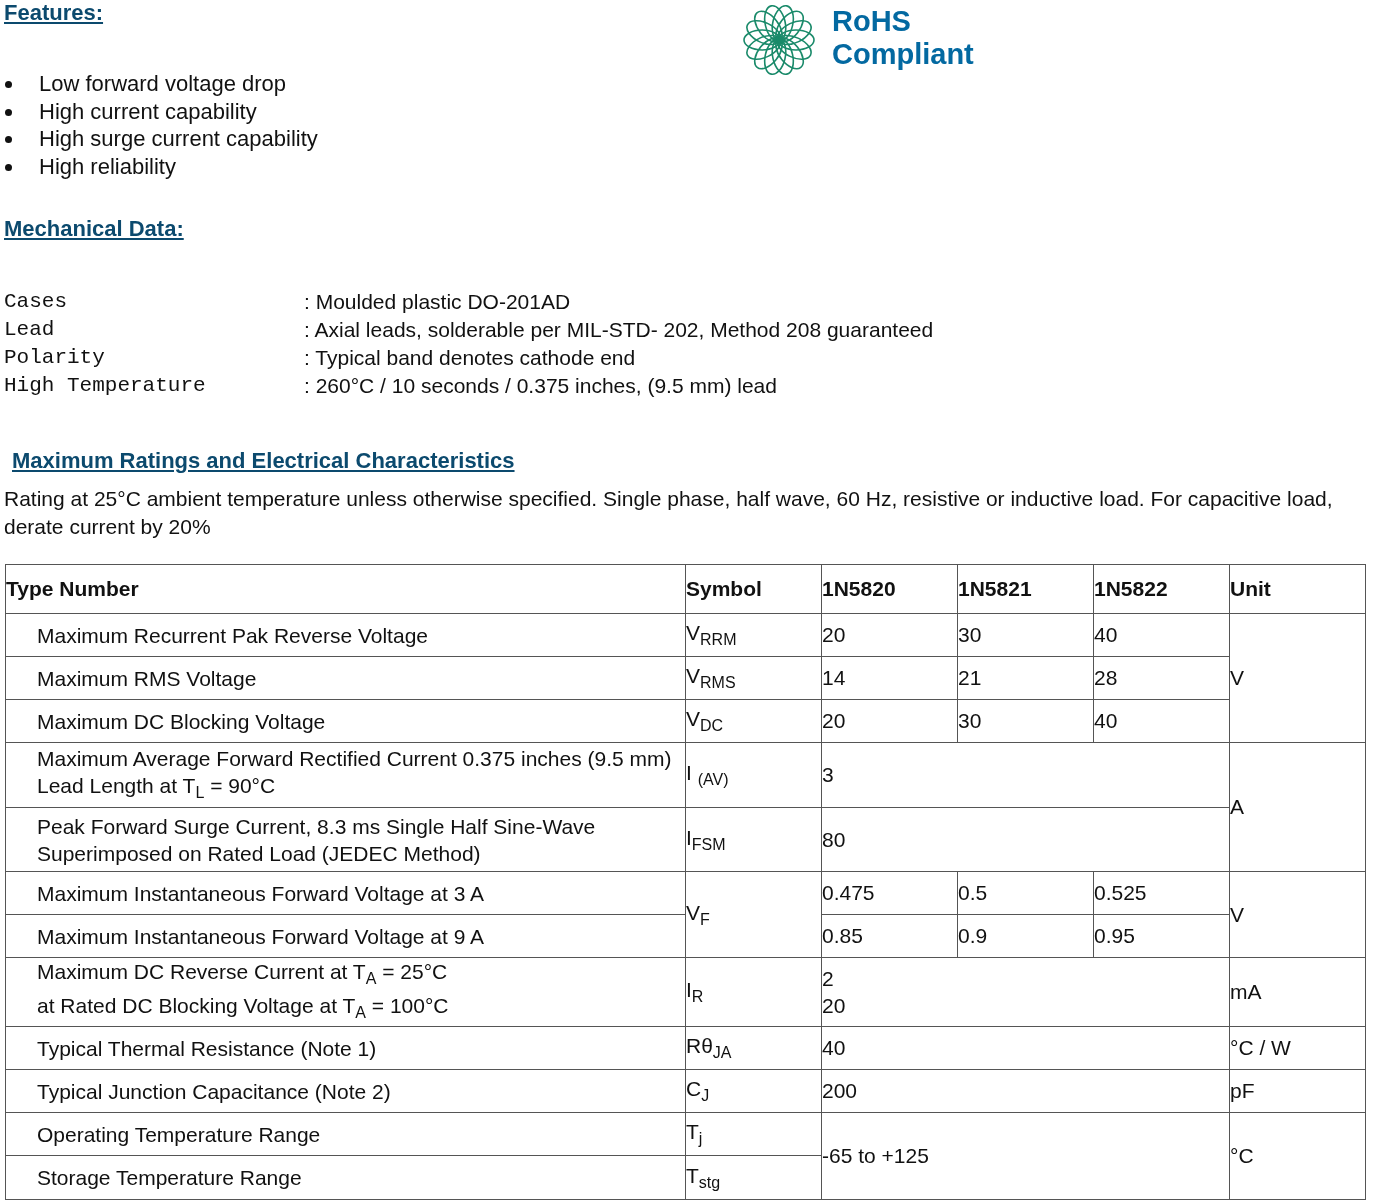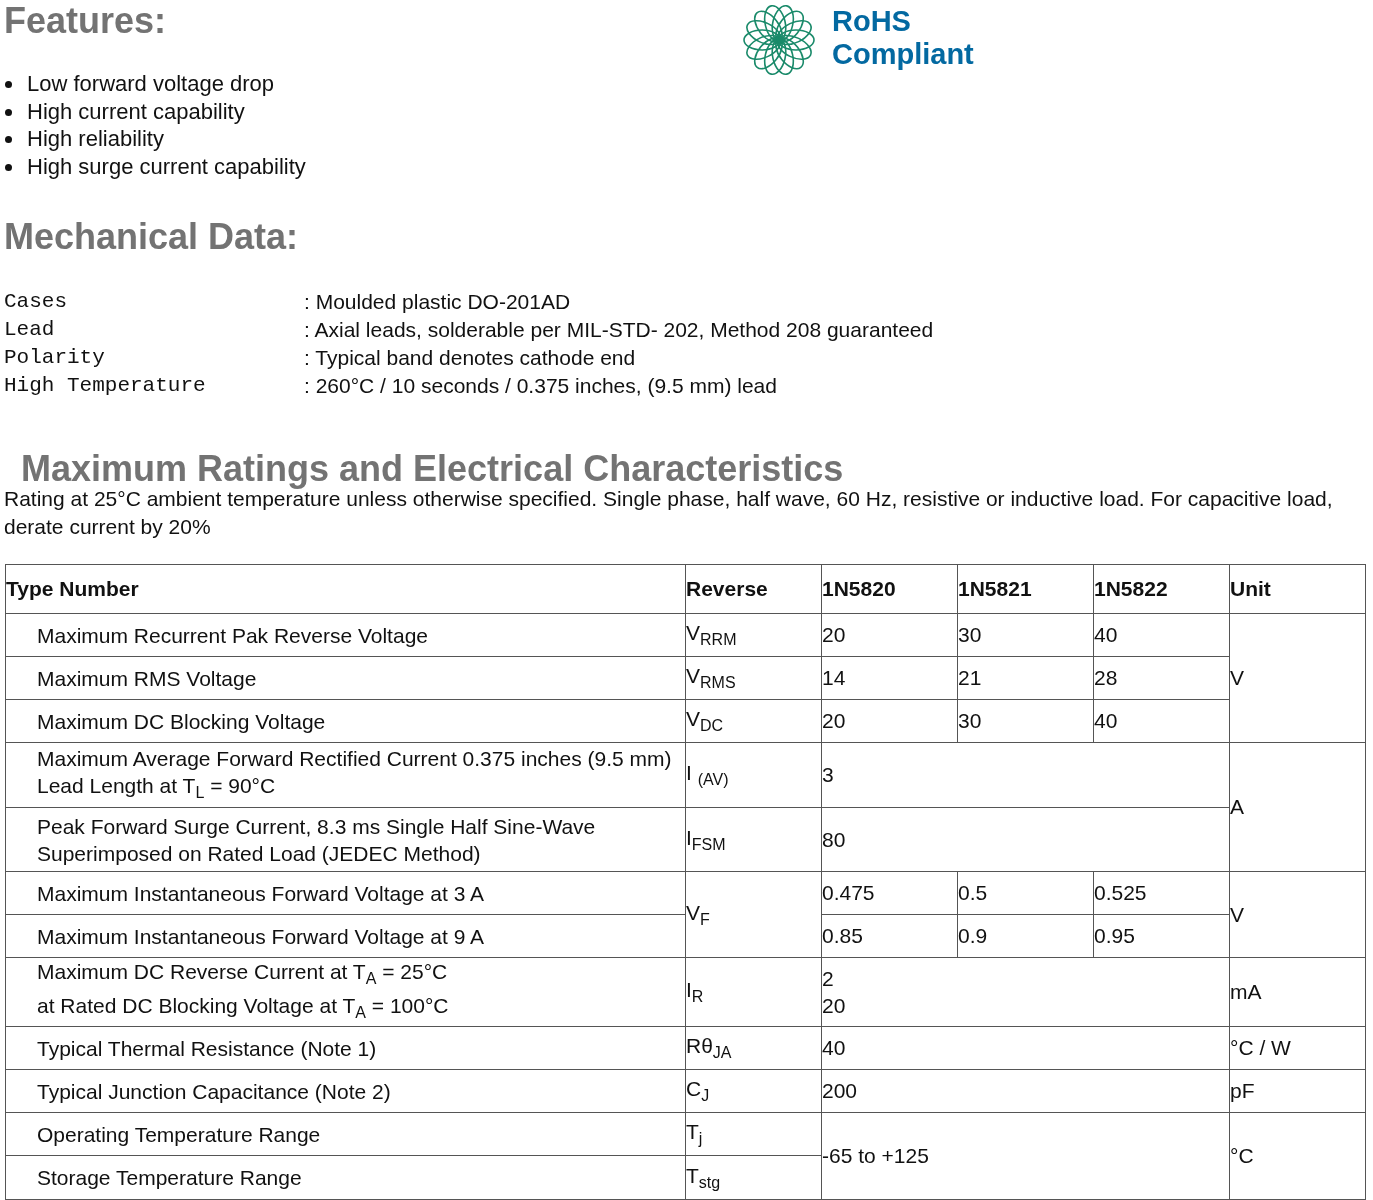--- a/index.html
+++ b/index.html
@@ -1,22 +1,22 @@
 <!DOCTYPE html>
 <html><head>
 <meta charset="utf-8">
 <style>
   html, body { margin: 0; padding: 0; background: #ffffff; }
   body {
     width: 1373px; height: 1200px; position: relative; overflow: hidden;
     font-family: "Liberation Sans", "DejaVu Sans", sans-serif; color: #111;
   }
-  h2.sec { position: absolute; margin: 0; font-size: 36px; font-weight: bold; color: #737373; }
+  h2.sec { position: absolute; margin: 0; font-size: 22px; font-weight: bold; color: #0c4a6e; text-decoration: underline; }
   .bullets { position: absolute; left: 0; top: 70px; margin: 0; padding: 0; list-style: none; }
-  .bullets li { position: relative; height: 27.6px; font-size: 22px; line-height: 27.6px; padding-left: 27px; }
+  .bullets li { position: relative; height: 27.6px; font-size: 22px; line-height: 27.6px; padding-left: 39px; }
   .bullets li .dot { position: absolute; left: 5px; top: 11px; width: 7px; height: 7px; border-radius: 50%; background: #111; }
   .mech { position: absolute; left: 4px; top: 288px; }
   .mech .row { position: relative; height: 28px; font-size: 21px; line-height: 28px; }
   .mech .k { position: absolute; left: 0; white-space: nowrap; font-family: Liberation Mono, monospace; }
   .mech .v { position: absolute; left: 300px; white-space: nowrap; }
   .para { position: absolute; left: 4px; top: 485px; width: 1340px; font-size: 21px; line-height: 28px; }
   .rohs { position: absolute; left: 742px; top: 2px; width: 250px; height: 80px; }
   .rohs-text { position: absolute; left: 832px; top: 5px; color: #0369a1; font-weight: bold; font-size: 29px; line-height: 33px; }
 
   table.spec {
@@ -29,22 +29,22 @@
   table.spec sub { font-size: 16px; vertical-align: -5px; }
   .c1 { width: 680px; } .c2 { width: 136px; } .c3 { width: 136px; } .c4 { width: 136px; } .c5 { width: 136px; } .c6 { width: 136px; }
 </style>
 </head>
 <body>
 
 <h2 class="sec" style="left:4px; top:0px;">Features:</h2>
 <ul class="bullets">
   <li><span class="dot"></span><span>Low forward voltage drop</span></li>
   <li><span class="dot"></span><span>High current capability</span></li>
+  <li><span class="dot"></span><span>High surge current capability</span></li>
   <li><span class="dot"></span><span>High reliability</span></li>
-  <li><span class="dot"></span><span>High surge current capability</span></li>
 </ul>
 
 <svg class="rohs" viewBox="0 0 250 80" width="250" height="80">
   <g id="rosette" fill="none" stroke="#1a8a6a" stroke-width="1.6" transform="translate(37,38)">
       <ellipse cx="17" cy="0" rx="18" ry="10" transform="rotate(0)"></ellipse>
       <ellipse cx="17" cy="0" rx="18" ry="10" transform="rotate(25.714285714285715)"></ellipse>
       <ellipse cx="17" cy="0" rx="18" ry="10" transform="rotate(51.42857142857143)"></ellipse>
       <ellipse cx="17" cy="0" rx="18" ry="10" transform="rotate(77.14285714285714)"></ellipse>
       <ellipse cx="17" cy="0" rx="18" ry="10" transform="rotate(102.85714285714286)"></ellipse>
       <ellipse cx="17" cy="0" rx="18" ry="10" transform="rotate(128.57142857142858)"></ellipse>
@@ -76,36 +76,36 @@
   <div class="row">
       <span class="k">Polarity</span>
       <span class="v">: Typical band denotes cathode end</span>
     </div>
   <div class="row">
       <span class="k">High Temperature</span>
       <span class="v">: 260°C / 10 seconds / 0.375 inches, (9.5 mm) lead</span>
     </div>
 </div>
 
-<h2 class="sec" style="left:21px; top:448px;">Maximum Ratings and Electrical Characteristics</h2>
+<h2 class="sec" style="left:12px; top:448px;">Maximum Ratings and Electrical Characteristics</h2>
 <div class="para">Rating at 25°C ambient temperature unless otherwise specified. Single phase, half wave, 60 Hz, resistive or inductive load. For capacitive load, derate current by 20%</div>
 
 <table class="spec">
   <colgroup>
       <col class="c1">
       <col class="c2">
       <col class="c3">
       <col class="c4">
       <col class="c5">
       <col class="c6">
     </colgroup>
   <tbody>
       <tr>
     <th>Type Number</th>
-    <th>Reverse</th>
+    <th>Symbol</th>
     <th>1N5820</th>
     <th>1N5821</th>
     <th>1N5822</th>
     <th>Unit</th>
   </tr>
 
   <tr style="height:43px">
     <td class="param">Maximum Recurrent Pak Reverse Voltage</td>
     <td><span>V</span><sub>RRM</sub></td>
     <td>20</td>

